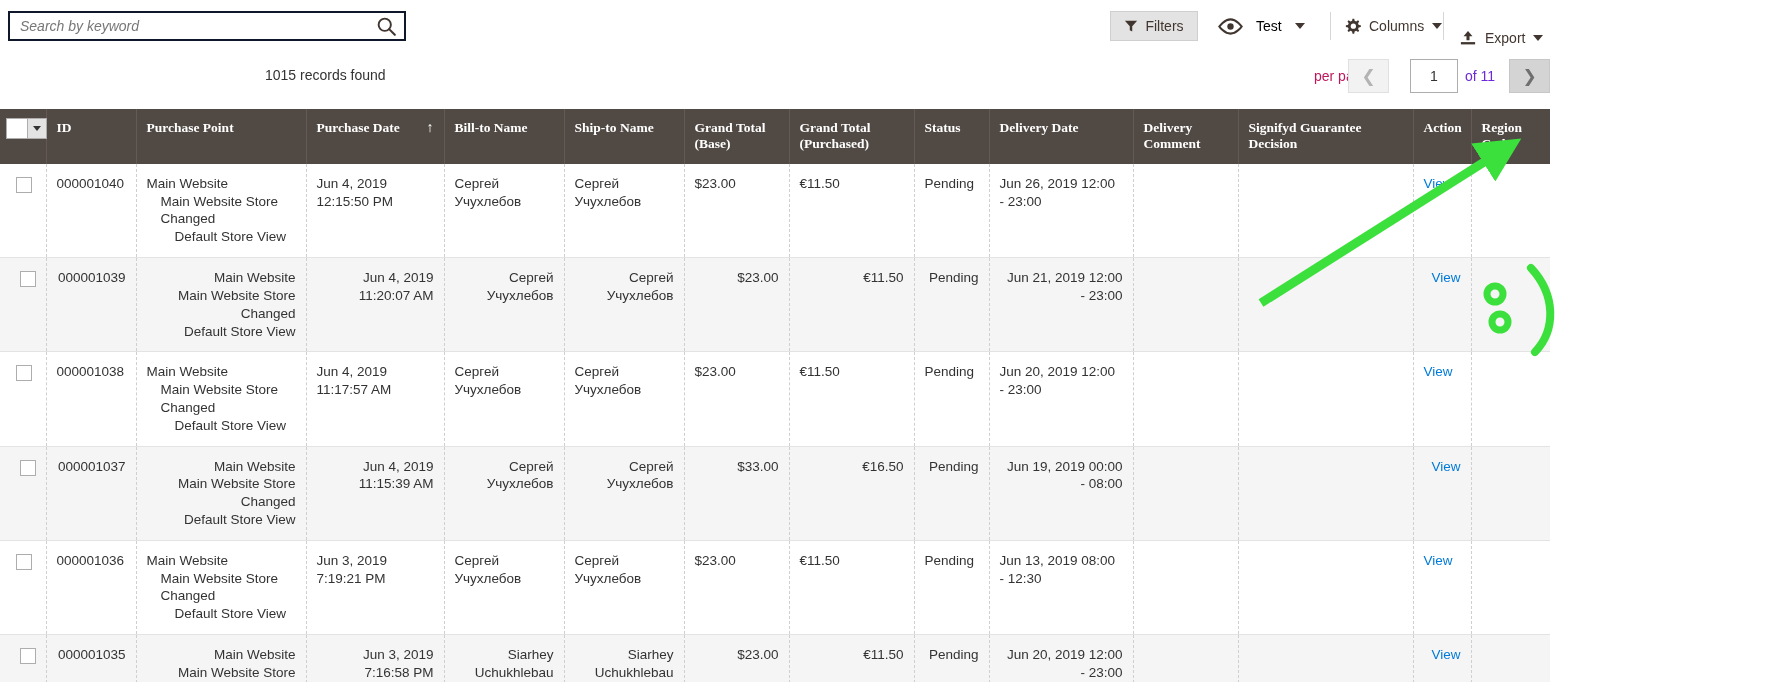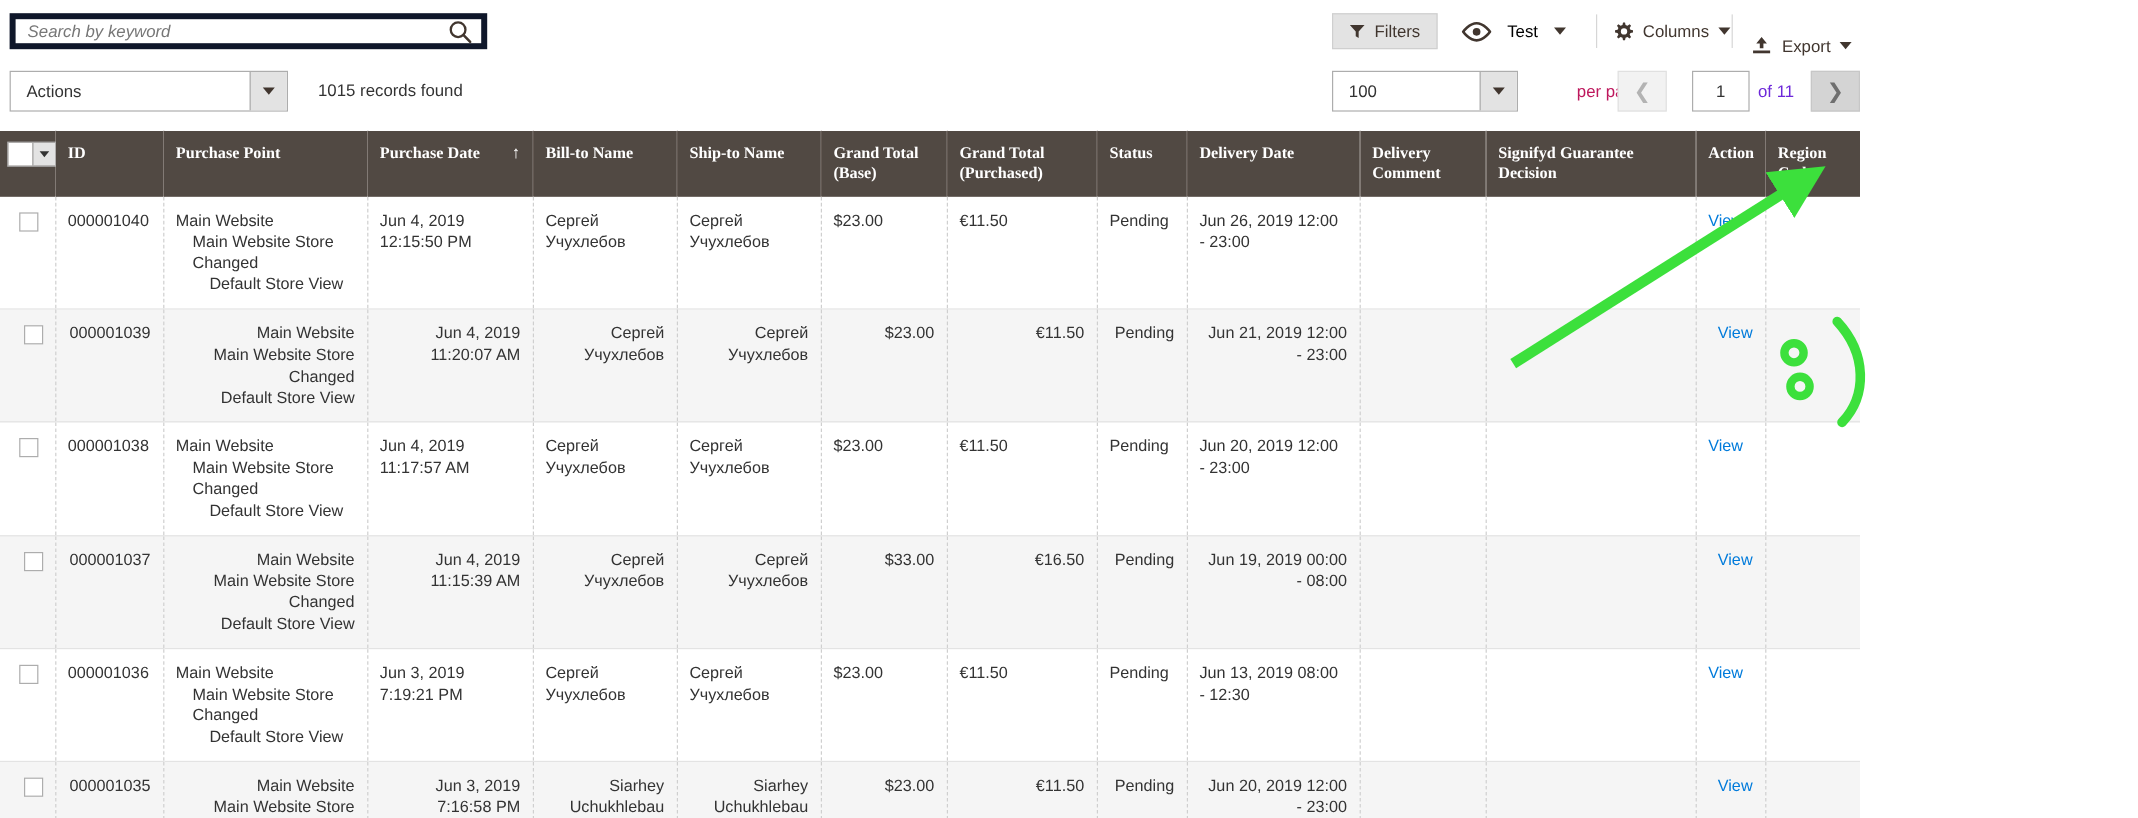--- a/index.html
+++ b/index.html
@@ -19,21 +19,21 @@
 
   
   .toolbar-row {
     position: relative;
     height: 52px;
   }
   .search-box {
     position: absolute;
     left: 8px; top: 11px;
     width: 398px; height: 30px;
-    border: 5px solid #0f172a;
+    border: 2px solid #0f172a;
     background: #ffffff;
     display: flex; align-items: center;
   }
   .search-input {
     border: 0; outline: none; background: transparent;
     font-family: "Liberation Sans", sans-serif;
     font-size: 14px; font-style: italic;
     color: #575757;
     padding: 0 10px;
     flex: 1; height: 100%;
@@ -288,35 +288,23 @@
         <path d="M10 1 L15 7 H11.7 V11.5 H8.3 V7 H5 Z" fill="#41362f"></path>
         <rect x="2" y="13.6" width="16" height="2.6" fill="#41362f"></rect>
       </svg>
       <span>Export</span>
       <span class="caret"></span>
     </div>
   </div>
 
   <div class="second-row">
 
-    <div class="actions-select">
-      <span class="actions-label">Actions</span>
-      <span class="actions-arrow">
-        <span class="caret"></span>
-      </span>
-    </div>
 
     <div class="records-found">1015 records found</div>
 
-    <div class="per-page-select">
-      <span class="per-page-value">100</span>
-      <span class="actions-arrow">
-        <span class="caret"></span>
-      </span>
-    </div>
     <div class="per-page-label">per page</div>
 
     <div class="pg-btn pg-prev">
       <span class="chev chev-dim">❮</span>
     </div>
     <input class="pg-input" type="text" value="1" style="">
     <div class="pg-of">of 11</div>
     <div class="pg-btn pg-next">
       <span class="chev">❯</span>
     </div>

